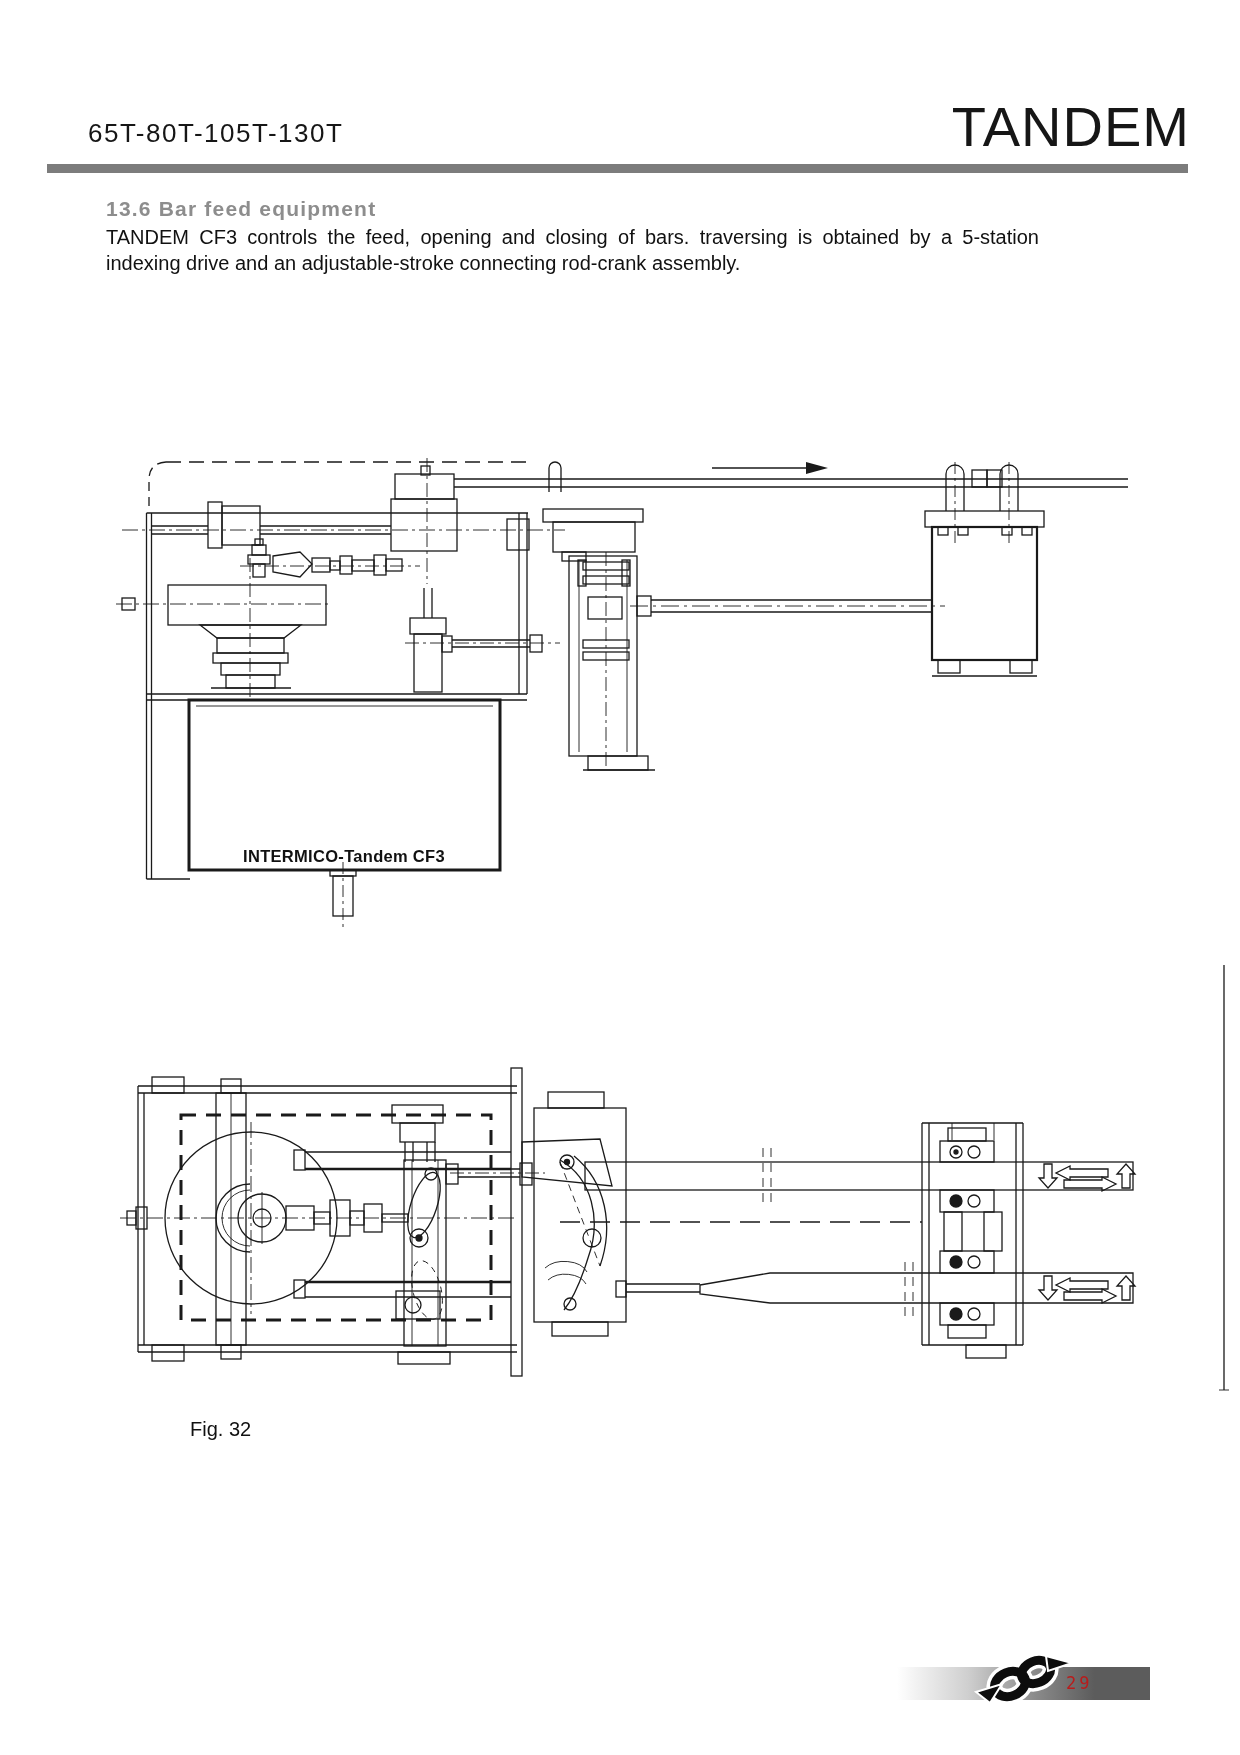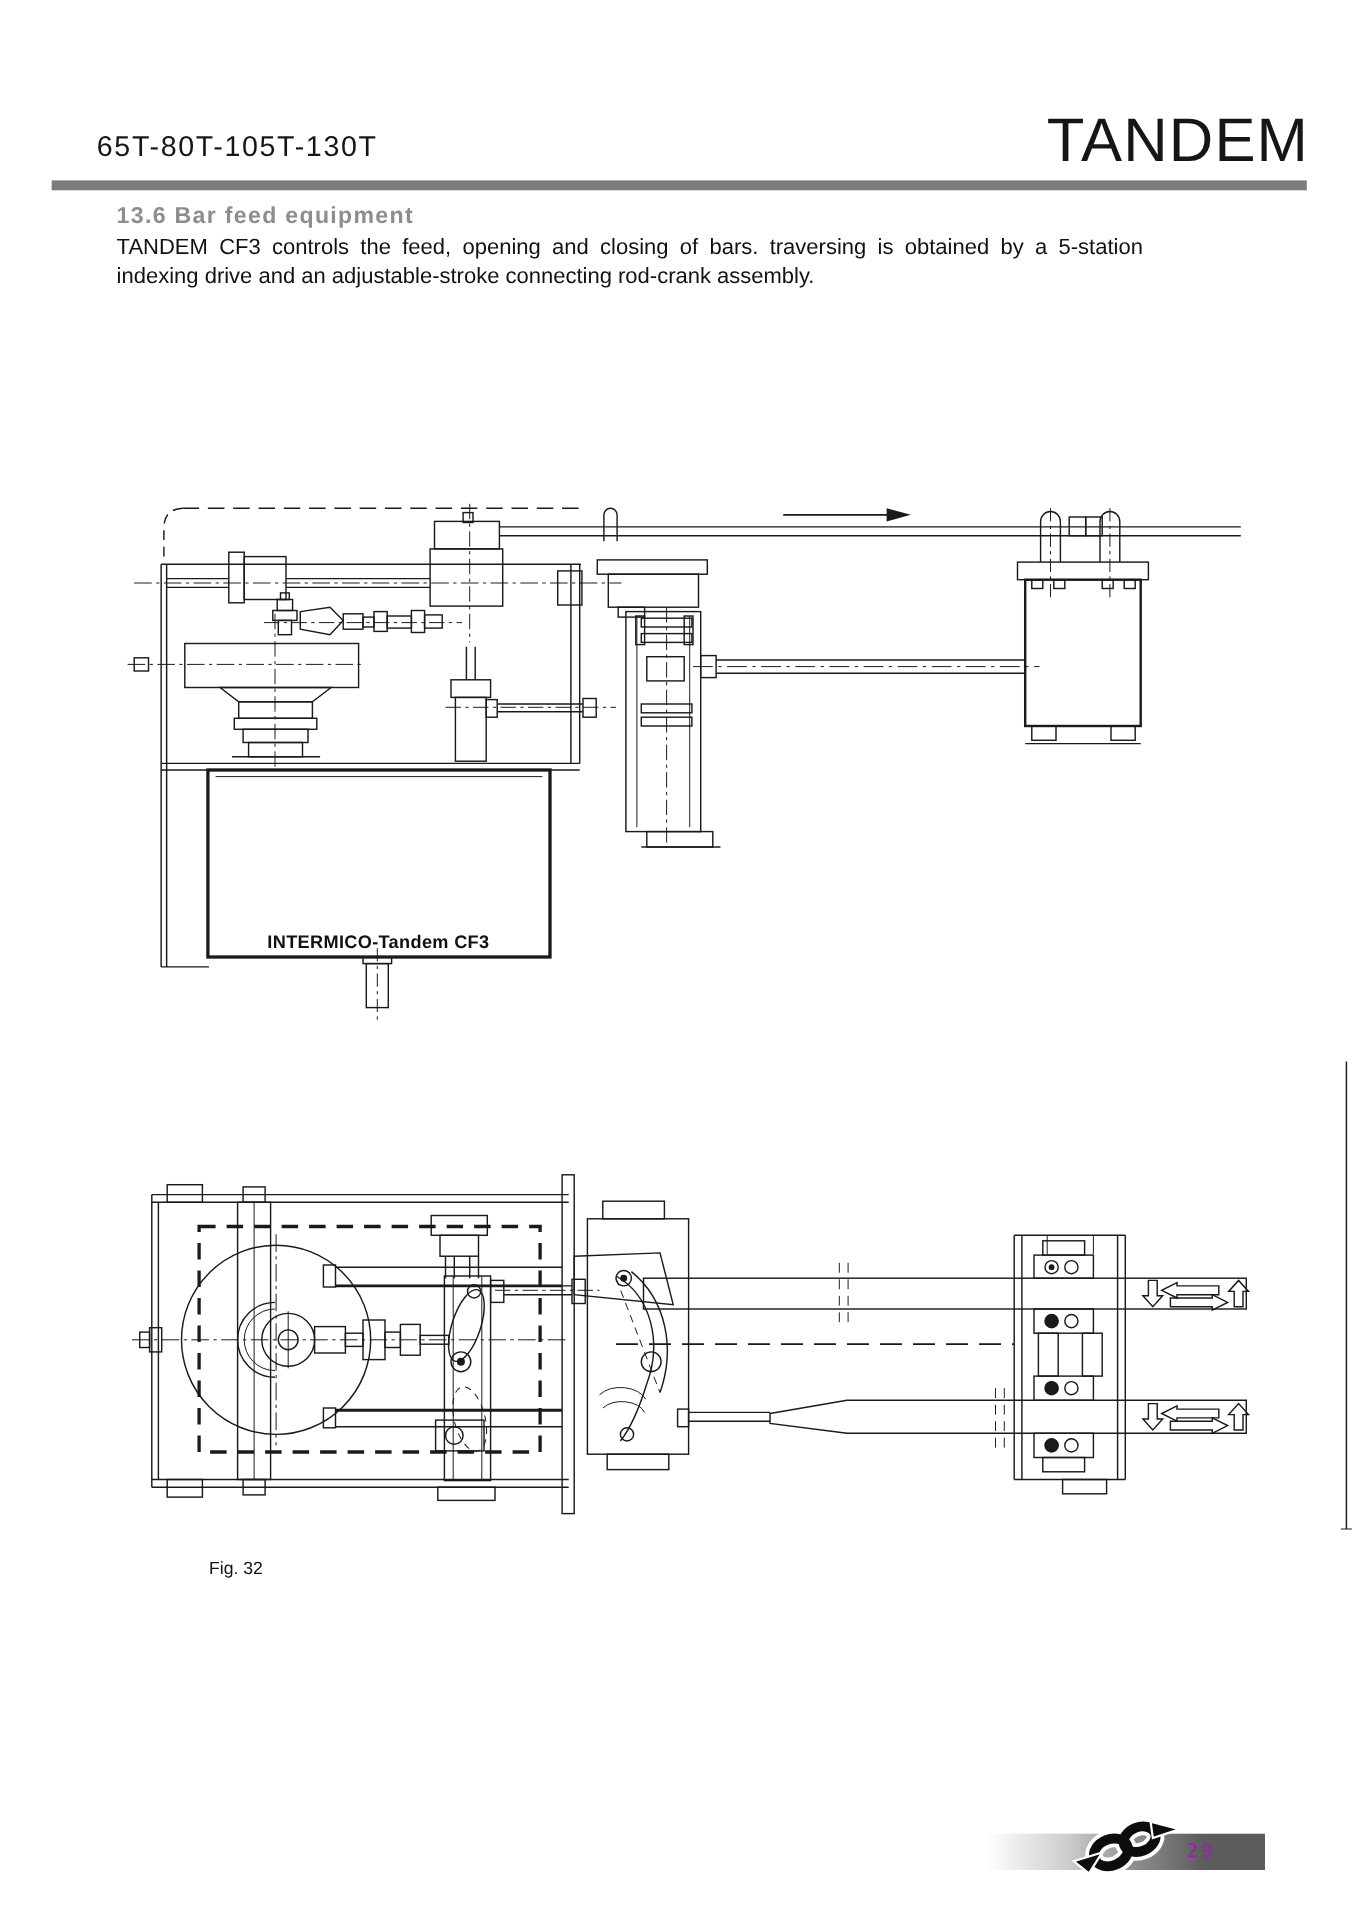--- a/index.html
+++ b/index.html
@@ -3,26 +3,26 @@
 <meta charset="utf-8">
 <style>
   html,body{margin:0;padding:0;background:#fff;}
   body{position:relative;width:1240px;height:1755px;overflow:hidden;
        font-family:"Liberation Sans",sans-serif;color:#161616;}
   .abs{position:absolute;}
   .model-range{left:55px;top:118px;font-size:26px;letter-spacing:1.5px;color:#161616;margin-left:33px;}
   .brand{right:50px;top:94px;font-size:56px;letter-spacing:1px;font-weight:400;color:#161616;}
   .rule{left:47px;top:164px;width:1141px;height:9px;background:#7c7c7c;}
   .content{left:106px;top:181px;width:933px;}
-  .content h2{margin:4px 0 3px 0;font-size:21px;font-weight:700;color:#8d8d8d;letter-spacing:1.2px;}
+  .content h2{margin:16px 0 3px 0;font-size:21px;font-weight:700;color:#8d8d8d;letter-spacing:1.2px;}
   .content p{margin:0;font-size:20px;line-height:26px;text-align:justify;color:#111;}
-  .fig-caption{left:190px;top:1418px;font-size:16px;color:#111;}
+  .fig-caption{left:190px;top:1418px;font-size:20px;color:#111;}
   .footer-bar{left:897px;top:1667px;width:253px;height:33px;
       background:linear-gradient(to right,rgba(255,255,255,0) 0%,#cfcfcf 28%,#8a8a8a 55%,#5c5c5c 78%,#5c5c5c 100%);}
-  .page-number{left:1066px;top:1673px;width:52px;text-align:center;color:#a21caf;
+  .page-number{left:1066px;top:1673px;width:52px;color:#b91c1c;
       font-family:"DejaVu Sans Mono",monospace;font-size:17px;letter-spacing:3px;}
   svg.drawings{left:0;top:0;pointer-events:none;}
   svg text{font-family:"Liberation Sans",sans-serif;}
 </style>
 </head>
 <body>
 
 <div class="abs model-range">65T-80T-105T-130T</div>
 <div class="abs brand">TANDEM</div>
 <div class="abs rule"></div>

